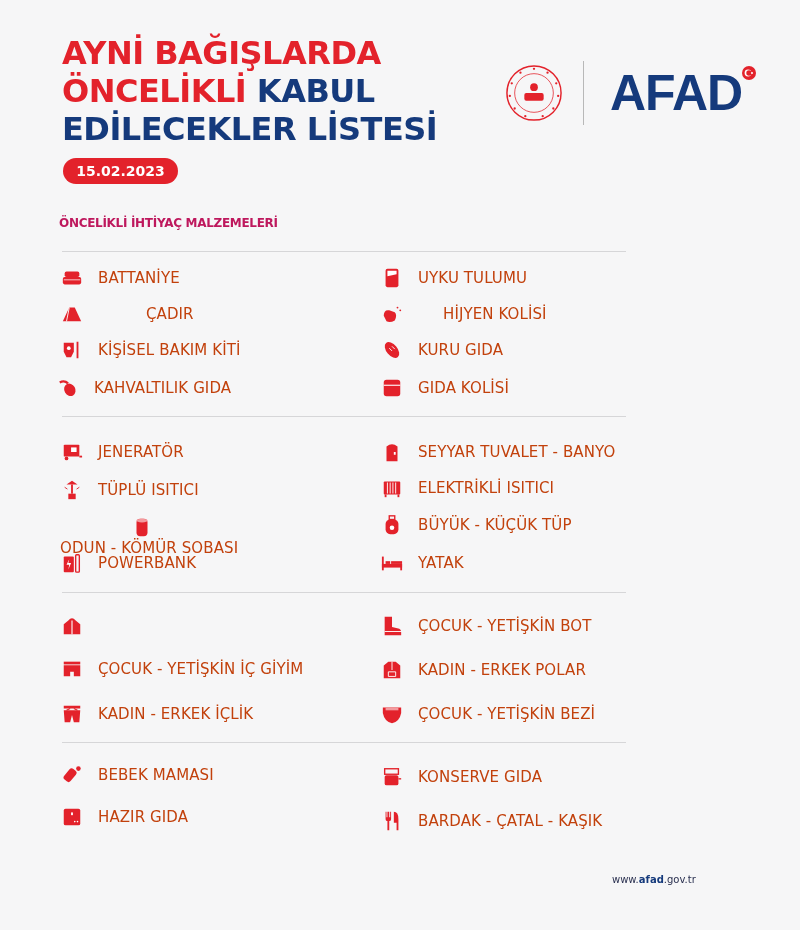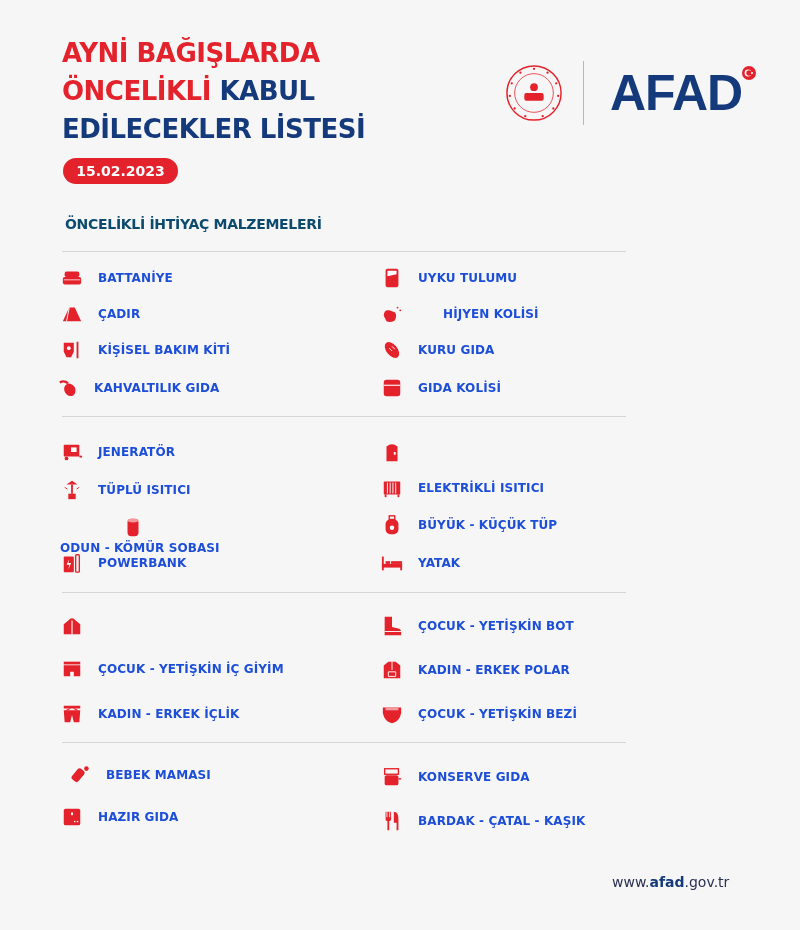--- a/index.html
+++ b/index.html
@@ -6,53 +6,53 @@
   html, body { width: 800px; height: 930px; }
   body {
     background: #f6f6f7;
     font-family: "DejaVu Sans", sans-serif;
     position: relative;
     overflow: hidden;
   }
   .title {
     position: absolute; left: 62px; top: 34px;
     font-family: "DejaVu Sans", sans-serif;
-    font-weight: bold; font-size: 26px; line-height: 38px;
+    font-weight: bold; font-size: 32px; line-height: 38px;
     letter-spacing: -0.5px;
   }
   .title .red { color: #e3222b; }
   .title .blue { color: #153a7c; }
   .date-badge {
     position: absolute; left: 63px; top: 158px;
     width: 115px; height: 26px; border-radius: 13px;
     background: #e3222b; color: #fff;
     font-weight: bold; font-size: 14px; line-height: 26px; text-align: center;
   }
   .logos { position: absolute; left: 505px; top: 58px; height: 70px; display: flex; align-items: center; }
   .seal { width: 58px; height: 58px; }
   .logo-divider { width: 1px; height: 64px; background: #b8b8b8; margin: 0 26px 0 20px; }
   .afad {
     font-family: "Liberation Sans", sans-serif; font-weight: bold;
     font-size: 50px; color: #153a7c; letter-spacing: -1px; position: relative;
   }
   .flag { position: absolute; right: -14px; top: 2px; width: 14px; height: 14px; }
   .section-title {
-    position: absolute; left: 65px; top: 216px;
-    font-weight: bold; font-size: 14px; color: #0c4a6e; letter-spacing: -0.3px;
+    position: absolute; left: 59px; top: 216px;
+    font-weight: bold; font-size: 12px; color: #be185d; letter-spacing: -0.3px;
   }
   .divider { position: absolute; left: 62px; width: 564px; height: 1px; background: #d6d6d8; }
   .row { position: absolute; display: flex; align-items: center; }
   .icon { width: 24px; height: 24px; display: flex; align-items: center; justify-content: center; margin-right: 14px; }
   .icon svg { width: 22px; height: 22px; }
   .label {
-    font-weight: bold; font-size: 12px; color: #1d4ed8; letter-spacing: 0.1px; line-height: 18px;
+    font-weight: normal; font-size: 15px; color: #c2410c; letter-spacing: 0.1px; line-height: 18px;
   }
   .footer {
     position: absolute; left: 612px; top: 874px;
-    font-size: 14px; color: #2a3050; font-family: "DejaVu Sans", sans-serif;
+    font-size: 10px; color: #2a3050; font-family: "DejaVu Sans", sans-serif;
   }
   .footer b { color: #153a7c; }
 </style>
 </head>
 <body>
 
 <div class="title">
   <div><span class="red">AYNİ BAĞIŞLARDA</span></div>
   <div><span class="red">ÖNCELİKLİ</span> <span class="blue">KABUL</span></div>
   <div><span class="blue">EDİLECEKLER LİSTESİ</span></div>
@@ -97,21 +97,21 @@
 <div class="row" style="left:60px; top:266px;">
   <span class="icon">
       <svg viewBox="0 0 24 24">
         <rect x="4" y="5" width="16" height="6" rx="2" fill="#e3222b"></rect>
         <rect x="2" y="11" width="20" height="8" rx="2" fill="#e3222b"></rect>
         <line x1="3" y1="14" x2="21" y2="14" stroke="#fff" stroke-width="0.8"></line>
       </svg>
     </span>
   <span class="label">BATTANİYE</span>
 </div>
-<div class="row" style="left:60px; top:302px;">
+<div class="row" style="left:60px; top:302px;gap:48px;">
   <span class="icon">
       <svg viewBox="0 0 24 24">
         <path d="M2 20 L9 5 L15 5 L22 20 Z" fill="#e3222b"></path>
         <path d="M9 5 L6 20" stroke="#fff" stroke-width="1"></path>
       </svg>
     </span>
   <span class="label">ÇADIR</span>
 </div>
 <div class="row" style="left:60px; top:338px;">
   <span class="icon">
@@ -215,20 +215,21 @@
   <span class="label">POWERBANK</span>
 </div>
 
 <div class="row" style="left:380px; top:440px;">
   <span class="icon">
       <svg viewBox="0 0 24 24">
         <path d="M6 6 Q12 1 18 6 V22 H6 Z" fill="#e3222b"></path>
         <rect x="14" y="12" width="2" height="3" fill="#fff"></rect>
       </svg>
     </span>
+  <span class="label">SEYYAR TUVALET - BANYO</span>
 </div>
 <div class="row" style="left:380px; top:476px;text-align:right;">
   <span class="icon">
       <svg viewBox="0 0 24 24">
         <rect x="3" y="5" width="18" height="14" rx="1" fill="#e3222b"></rect>
         <path d="M7 6 V18 M10 6 V18 M13 6 V18 M16 6 V18" stroke="#fff" stroke-width="1"></path>
         <rect x="4" y="19" width="2" height="3" fill="#e3222b"></rect>
         <rect x="18" y="19" width="2" height="3" fill="#e3222b"></rect>
       </svg>
     </span>
@@ -311,21 +312,21 @@
       <svg viewBox="0 0 24 24">
         <path d="M2 5 H22 V11 Q20 21 12 22 Q4 21 2 11 Z" fill="#e3222b"></path>
         <rect x="5" y="5" width="14" height="3" fill="#f39a9e"></rect>
       </svg>
     </span>
   <span class="label">ÇOCUK - YETİŞKİN BEZİ</span>
 </div>
 
 <div class="divider" style="top:742px;"></div>
 
-<div class="row" style="left:68px; top:763px;">
+<div class="row" style="left:60px; top:763px;">
   <span class="icon">
       <svg viewBox="0 0 24 24">
         <rect x="6" y="6" width="9" height="15" rx="3" fill="#e3222b" transform="rotate(40 12 12)"></rect>
         <circle cx="19" cy="5" r="2.5" fill="#e3222b"></circle>
       </svg>
     </span>
   <span class="label">BEBEK MAMASI</span>
 </div>
 <div class="row" style="left:60px; top:805px;">
   <span class="icon">

